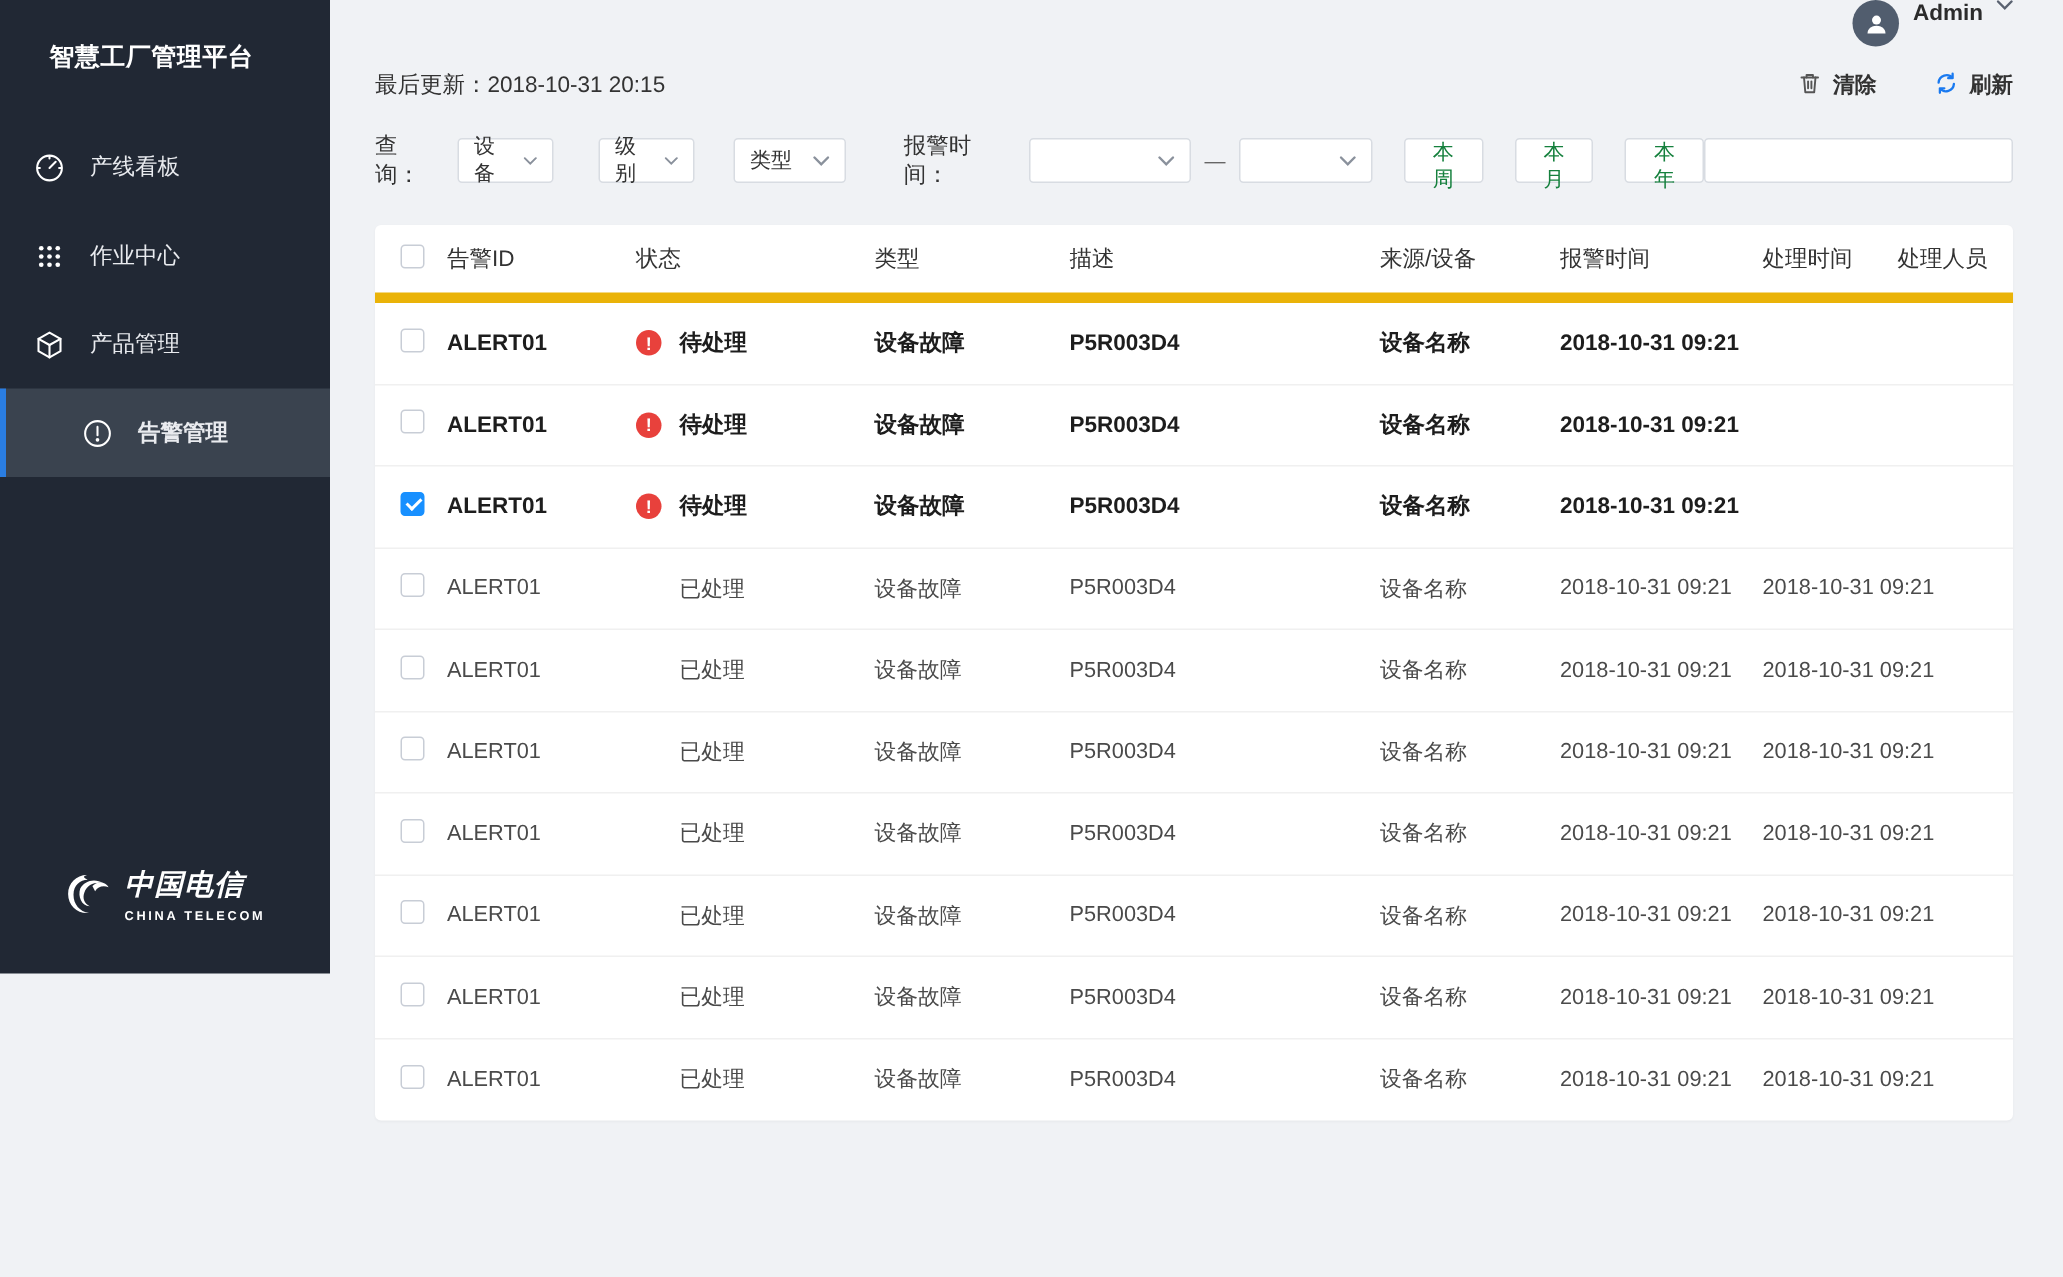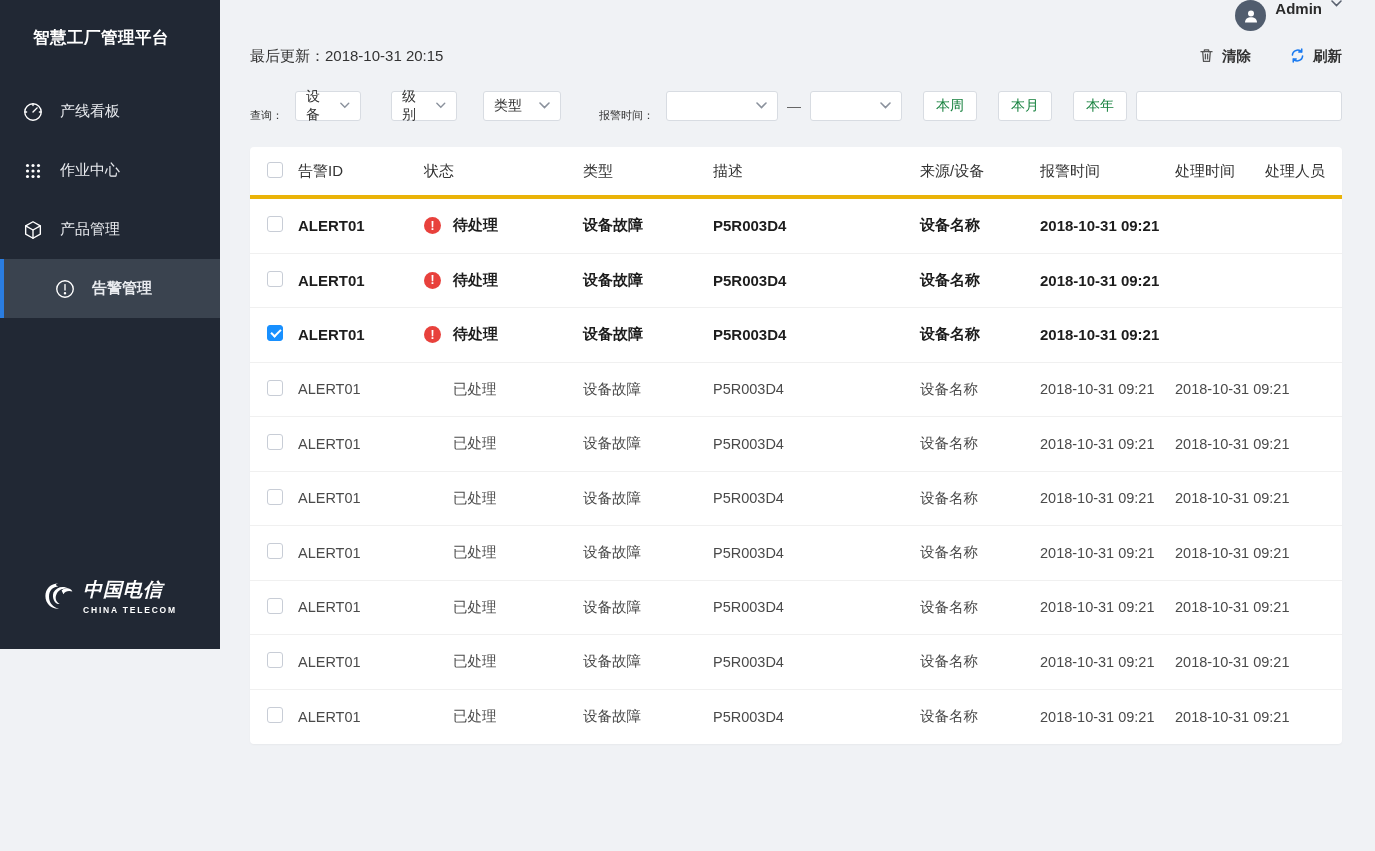--- a/index.html
+++ b/index.html
@@ -46,21 +46,21 @@
   .update-row { margin-top:16px; display:flex; justify-content:space-between; align-items:center; }
   .last-update { font-size:15px; color:#333; }
   .tools { display:flex; align-items:center; }
   .tool-btn { display:flex; gap:7px; margin-left:38px; cursor:pointer; font-size:14.5px; font-weight:bold; color:#333; }
   .tool-btn svg { width:17px; height:17px; fill:none; stroke-linecap:round; stroke-linejoin:round; }
   .trash svg { stroke:#555; stroke-width:1.5; }
   .refresh svg { stroke:#1a7af0; stroke-width:1.8; }
 
   
   .filter-row { margin-top:22px; display:flex; align-items:center; }
-  .flabel { font-size:11px; color:#333;margin-top:20px; }
+  .flabel { font-size:15px; color:#333; }
   .select {
     height:30px; background:#fff; border:1px solid #d8dce2; border-radius:3px;
     display:inline-flex; align-items:center; justify-content:space-between;
     padding:0 10px; font-size:14px; color:#333; cursor:pointer; gap:10px;
   }
   .select .chev { stroke:#8a919c; }
   .sel-sm { width:66px; margin-left:12px; }
   .sel-sm2 { width:66px; margin-left:30px; }
   .sel-md { width:78px; margin-left:26px; }
   .sel-lg { width:112px; margin-left:12px; }
@@ -80,21 +80,21 @@
   .search svg { width:15px; height:15px; stroke:#9aa1ab; stroke-width:1.6; fill:none; stroke-linecap:round; }
   .search input { border:none; outline:none; flex:1; font-size:14px; background:transparent; font-family:inherit; }
 
   
   .table-card { margin-top:24px; background:#fff; border-radius:4px; box-shadow:0 1px 2px rgba(0,0,0,.04); }
   .grid {
     display:grid;
     grid-template-columns:31px 126px 159px 130px 207px 120px 135px 90px 1fr;
     align-items:center; padding:0 17px;
   }
-  .thead { height:52px; font-size:15px; color:#333; border-bottom:4px solid #eab308; }
+  .thead { height:52px; font-size:15px; color:#333; border-bottom:7px solid #eab308; }
   .thead span { white-space:nowrap; }
   .trow { height:54.5px; font-size:14.5px; color:#4a4a4a; border-bottom:1px solid #f0f0f0; }
   .trow:last-child { border-bottom:none; }
   .trow.pending { font-weight:bold; color:#1d1d1d; font-size:15px; }
   .cell-status { display:flex; align-items:center; gap:12px; }
   .status-icon {
     width:17px; height:17px; min-width:17px; border-radius:50%; background:#e8413c;
     color:#fff; font-size:12px; font-weight:bold; display:flex; align-items:center; justify-content:center;
   }
   .status-icon.hidden { visibility:hidden; }

